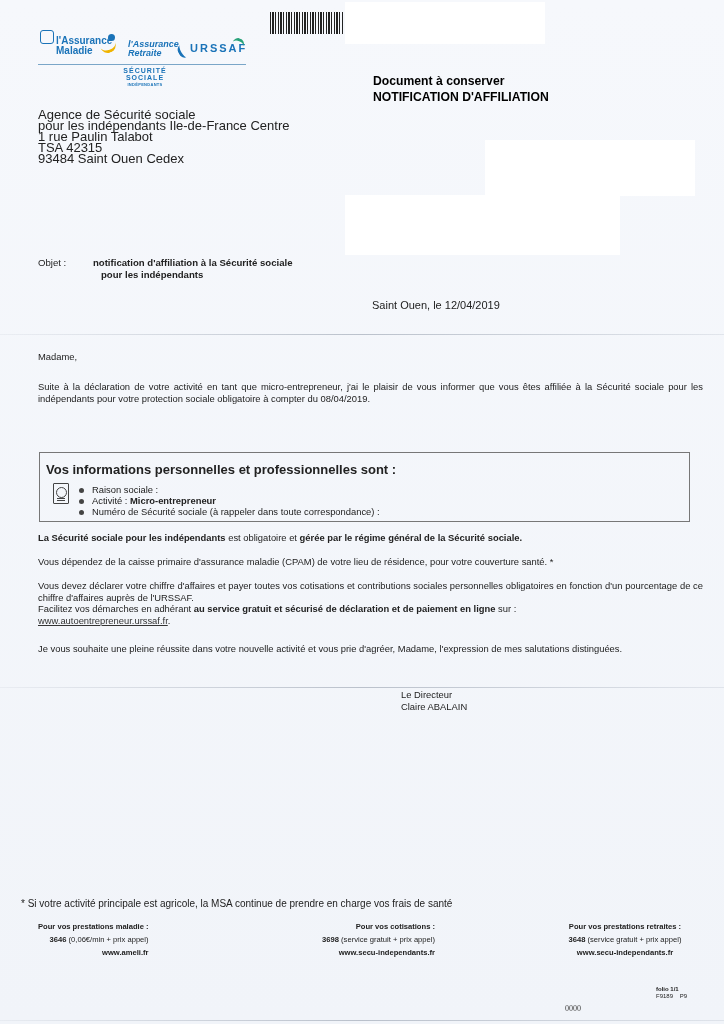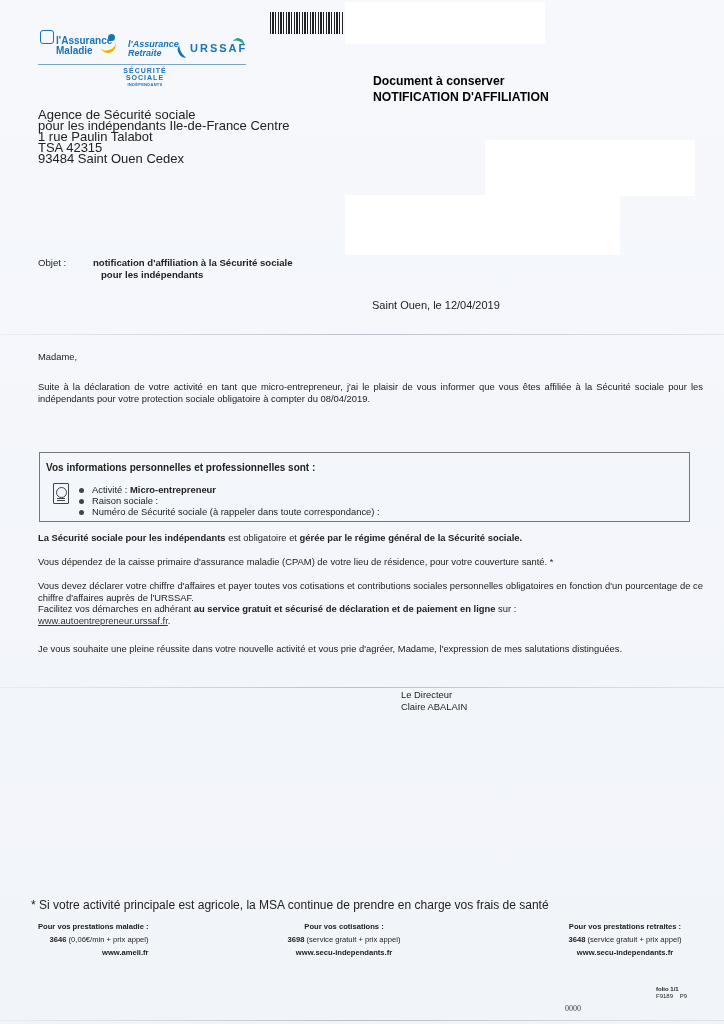--- a/index.html
+++ b/index.html
@@ -31,30 +31,30 @@
   .ur-arc2 { left: 232px; top: 38px; width: 12px; height: 10px; border-top: 3px solid #2aa37a; border-radius: 50%; transform: rotate(20deg); }
   .am-icon { left: 40px; top: 30px; width: 12px; height: 12px; border: 1.5px solid #1a73b8; border-radius: 3px; }
   .addr { left: 38px; top: 109px; font-size: 13px; line-height: 11px; color: #222; }
   .doc-title { left: 373px; top: 73px; font-size: 12.2px; font-weight: bold; line-height: 16px; color: #000000; }
   .objet { left: 38px; top: 257px; font-size: 9.6px; line-height: 12px; }
   .objet b { font-weight: bold; margin-left: 24px; }
   .objet .indent { padding-left: 39px; }
   .dateline { left: 372px; top: 299px; font-size: 11px; }
   .body-text { left: 38px; font-size: 9.4px; line-height: 11.5px; width: 665px; text-align: justify; }
   .box { left: 39px; top: 452px; width: 649px; height: 68px; border: 1px solid #777; }
-  .box-title { left: 46px; top: 462px; font-size: 10px; font-weight: bold; }
+  .box-title { left: 46px; top: 462px; font-size: 13px; font-weight: bold; }
   .box-list { left: 78px; top: 484px; font-size: 9.4px; line-height: 11px; margin: 0; padding: 0; list-style: none; }
   .box-list li { padding-left: 14px; position: relative; }
   .box-list li::before { content: ""; position: absolute; left: 1px; top: 4px; width: 5px; height: 5px; border-radius: 50%; background: #444; }
   .info-icon { left: 53px; top: 462px; width: 14px; height: 19px; border: 1.2px solid #444; border-radius: 1px; }
   .info-icon .circ { position:absolute; left: 2px; top: 3px; width: 9px; height: 9px; border: 1px solid #444; border-radius: 50%; }
   .info-icon .ln { position:absolute; left: 3px; height: 1px; width: 8px; background: #444; }
   .link { color: #333; text-decoration: underline; }
   .sig { left: 401px; top: 689px; font-size: 9.4px; line-height: 12px; }
-  .foot-note { left: 31px; top: 898px; font-size: 12px; }
+  .foot-note { left: 21px; top: 898px; font-size: 10px; }
   .foot-col { font-size: 7.6px; line-height: 13px; top: 920px; }
   .foot-col b { font-weight: bold; }
   .folio { left: 656px; top: 986px; font-size: 6px; line-height: 7px; }
   .code0 { left: 565px; top: 1004px; font-size: 8px; font-family: "Liberation Serif", serif; color: #444; }
 </style>
 </head>
 <body>
 
 <div class="page"></div>
 
@@ -113,22 +113,22 @@
 <div class="abs body-text" style="top:381px">Suite à la déclaration de votre activité en tant que micro-entrepreneur, j'ai le plaisir de vous informer que vous êtes affiliée à la Sécurité sociale pour les indépendants pour votre protection sociale obligatoire à compter du 08/04/2019.</div>
 
 <div class="abs box"></div>
 <div class="abs box-title">Vos informations personnelles et professionnelles sont :</div>
 <div class="abs info-icon" style="top:483px">
   <div class="circ"></div>
   <div class="ln" style="top:14px"></div>
   <div class="ln" style="top:16px"></div>
 </div>
 <ul class="abs box-list">
+  <li><span>Raison sociale :</span></li>
   <li><span>Activité : </span><b>Micro-entrepreneur</b></li>
-  <li><span>Raison sociale :</span></li>
   <li><span>Numéro de Sécurité sociale (à rappeler dans toute correspondance) :</span></li>
 </ul>
 
 <div class="abs body-text" style="top:532px">
   <b>La Sécurité sociale pour les indépendants</b><span> est obligatoire et </span><b>gérée par le régime général de la Sécurité sociale.</b>
 </div>
 <div class="abs body-text" style="top:556px">Vous dépendez de la caisse primaire d'assurance maladie (CPAM) de votre lieu de résidence, pour votre couverture santé. *</div>
 <div class="abs body-text" style="top:580px">Vous devez déclarer votre chiffre d'affaires et payer toutes vos cotisations et contributions sociales personnelles obligatoires en fonction d'un pourcentage de ce chiffre d'affaires auprès de l'URSSAF.</div>
 <div class="abs body-text" style="top:603px">
   <span>Facilitez vos démarches en adhérant </span><b>au service gratuit et sécurisé de déclaration et de paiement en ligne</b><span> sur :</span><br>
@@ -141,21 +141,21 @@
   <div>Claire ABALAIN</div>
 </div>
 
 <div class="abs foot-note">* Si votre activité principale est agricole, la MSA continue de prendre en charge vos frais de santé</div>
 
 <div class="abs foot-col" style="left:38px;text-align:right">
   <div><b>Pour vos prestations maladie :</b></div>
   <div><b>3646</b><span> (0,06€/min + prix appel)</span></div>
   <div><b>www.ameli.fr</b></div>
 </div>
-<div class="abs foot-col" style="left:264px;width:160px;text-align:center">
+<div class="abs foot-col" style="left:275px;width:160px;text-align:right">
   <div><b>Pour vos cotisations :</b></div>
   <div><b>3698</b><span> (service gratuit + prix appel)</span></div>
   <div><b>www.secu-independants.fr</b></div>
 </div>
 <div class="abs foot-col" style="left:540px;width:170px;text-align:center">
   <div><b>Pour vos prestations retraites :</b></div>
   <div><b>3648</b><span> (service gratuit + prix appel)</span></div>
   <div><b>www.secu-independants.fr</b></div>
 </div>
 

